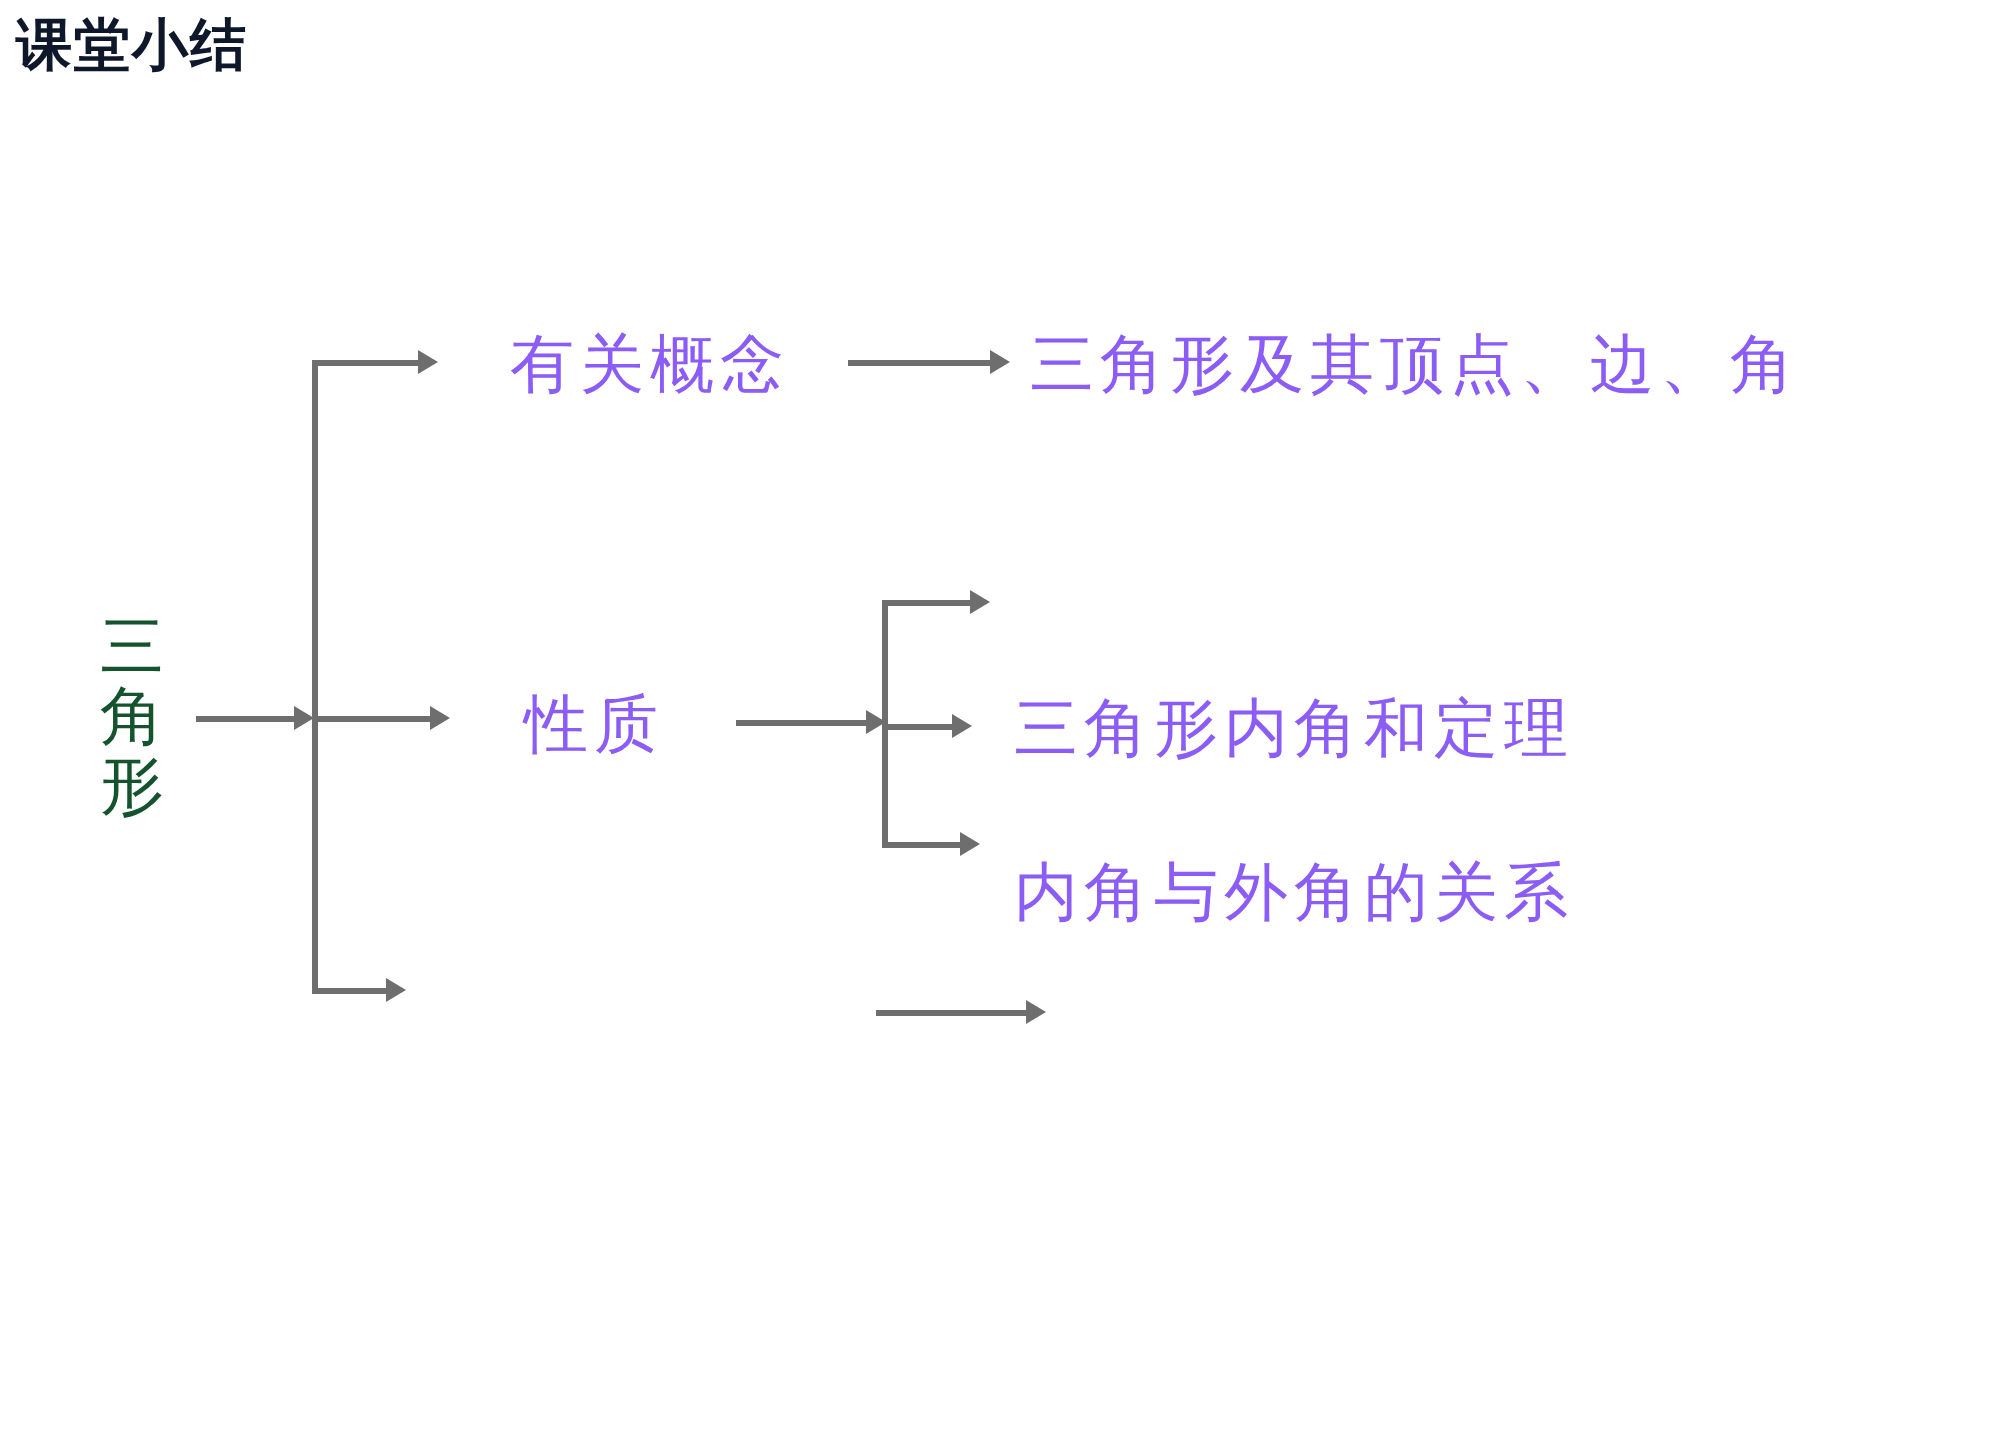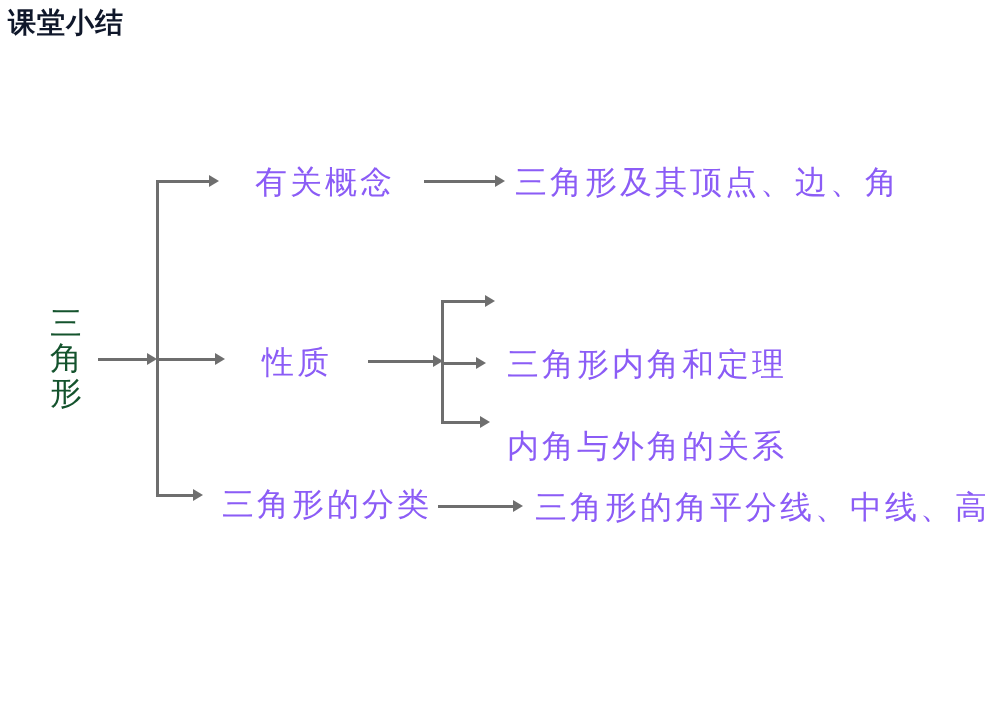--- a/index.html
+++ b/index.html
@@ -88,18 +88,16 @@
   <div class="hl" style="left:444px; top:362px; width:33px;"></div>
   <div class="arr" style="left:476px; top:357px;"></div>
   <div class="node" style="left:507px; top:346px;">三角形内角和定理</div>
 
   <div class="hl" style="left:441px; top:421px; width:40px;"></div>
   <div class="arr" style="left:480px; top:416px;"></div>
   <div class="node" style="left:507px; top:428px;">内角与外角的关系</div>
 
   <div class="hl" style="left:156px; top:494px; width:38px;"></div>
   <div class="arr" style="left:193px; top:489px;"></div>
-  <div class="node" style="left:222px; top:486px;">三角形的分类</div>
   <div class="hl" style="left:438px; top:505px; width:76px;"></div>
   <div class="arr" style="left:513px; top:500px;"></div>
-  <div class="node" style="left:535px; top:489px;">三角形的角平分线、中线、高</div>
 
 </div>
 
 </body></html>

